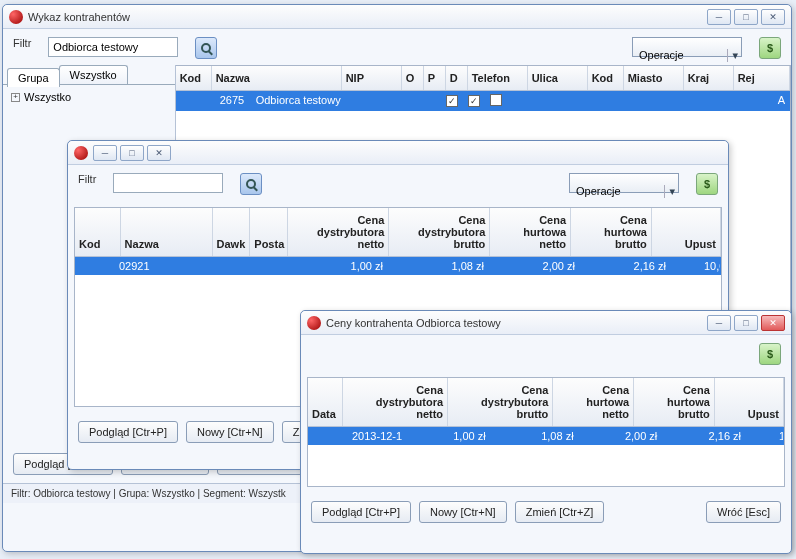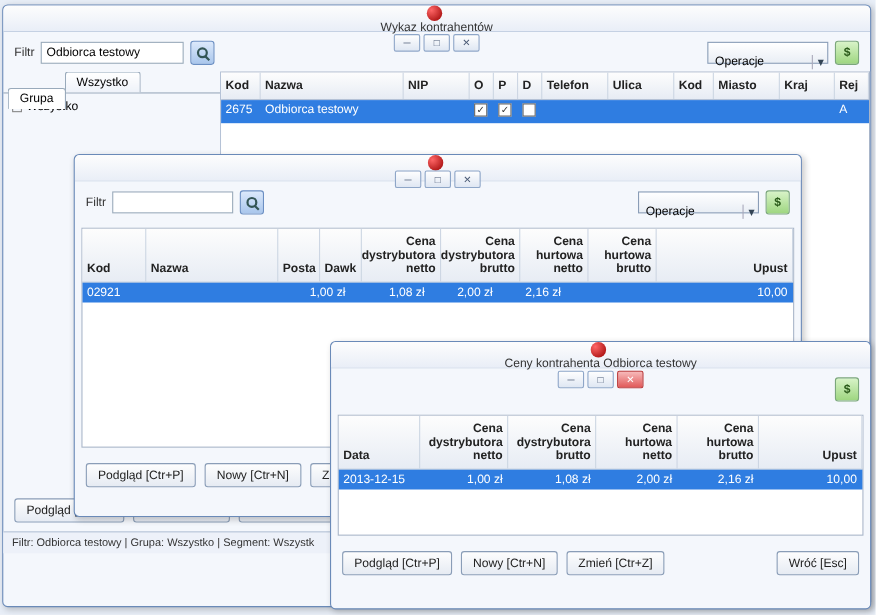--- a/index.html
+++ b/index.html
@@ -1,57 +1,57 @@
 <!DOCTYPE html>
 <html><head>
 <meta charset="utf-8">
 <style>
   * { box-sizing: border-box; font-family: Tahoma, sans-serif; font-size: 11px; }
   body { margin: 0; background: #e8eef7; width: 796px; height: 559px; position: relative; overflow: hidden; }
   
   .win { position: absolute; background: #f4f7fc; border: 1px solid #6a8ab8; border-radius: 5px; box-shadow: 2px 2px 6px rgba(0,0,0,0.2); }
-  .titlebar { display: flex; align-items: center; height: 24px; background: linear-gradient(#fdfdfd, #e9eef7); border-bottom: 1px solid #c0cde0; padding: 0 6px; border-radius: 5px 5px 0 0; flex-direction: column;}
+  .titlebar { display: flex; align-items: center; height: 24px; background: linear-gradient(#fdfdfd, #e9eef7); border-bottom: 1px solid #c0cde0; padding: 0 6px; border-radius: 5px 5px 0 0;}
   .titlebar .appicon { width: 14px; height: 14px; background: radial-gradient(circle at 30% 30%, #f66, #900); border-radius: 50%; margin-right: 5px; flex: none;}
   .titlebar .title { flex: 1; color: #333; }
   .winctrls { display: flex; gap: 3px; }
   .wc { width: 24px; height: 16px; border: 1px solid #8ea6c8; border-radius: 2px; background: linear-gradient(#fefefe,#dfe7f3); display:flex; align-items:center; justify-content:center; color:#4a5a75; font-size:9px;}
   .wc.close { background: linear-gradient(#f7baba,#e15a5a); border-color:#b33; color:#fff;}
   
-  .toolbar { display:flex; align-items:center; padding: 8px 10px 6px; gap:6px;}
+  .toolbar { display:flex; padding: 8px 10px 6px; gap:17px;}
   .label { color:#333; }
   .txt { border:1px solid #9ab; background:#fff; height:20px; padding:2px 4px; }
   .searchbtn { width:22px; height:22px; border:1px solid #6b8fc3; background:linear-gradient(#dce9fb,#a9c6ec); border-radius:3px; display:flex; align-items:center; justify-content:center;}
   .mag { width:10px; height:10px; border:2px solid #355; border-radius:50%; position:relative;}
   .mag::after{content:"";position:absolute;width:5px;height:2px;background:#355;transform:rotate(45deg);bottom:-3px;right:-4px;}
   .combo { border:1px solid #8a9db7; background:linear-gradient(#fff,#e9eef5); height:20px; display:flex; align-items:center; padding:16px 3px 0 6px; min-width:110px;}
   .combo .arr { margin-left:auto; border-left:1px solid #aab; padding-left:4px; color:#345;}
   .greenbtn { width:22px; height:22px; border:1px solid #7ba77b; background:linear-gradient(#d8f3c8,#9ed680); border-radius:3px; display:flex; align-items:center; justify-content:center; color:#2a5a1a; font-weight:bold;}
   
   .tabs { display:flex; border-bottom:1px solid #9ab; padding-left:4px;}
   .tab { border:1px solid #9ab; border-bottom:none; background:linear-gradient(#fff,#eef2f9); padding:3px 10px; margin-right:-1px; border-radius:3px 3px 0 0;}
-  .tab.active{ background:#fff; position:relative; top:15px;}
+  .tab.active{ background:#fff; position:relative; top:3px;}
   
   .tree { padding:6px 8px; }
   .tree-row { display:flex; align-items:center; gap:4px;}
   .expander { width:9px; height:9px; border:1px solid #888; display:flex; align-items:center; justify-content:center; font-size:8px; line-height:1; color:#333;}
   
   .grid { border:1px solid #a8b5c9; background:#fff; }
   .ghead { display:flex; background:linear-gradient(#fdfdfd,#e7ecf4); border-bottom:1px solid #b5c2d6;}
   .gh { padding:6px 4px; border-right:1px solid #cdd6e3; color:#222; display:flex; align-items:flex-end;font-weight:bold;}
-  .grow { display:flex; }
+  .grow { display:flex;padding-left:40px; }
   .gc { padding:3px 4px; border-right:1px solid transparent; overflow:hidden; white-space:nowrap;}
   .sel { background:#2f7de1; color:#fff; }
   .chk { width:12px; height:12px; background:#fff; border:1px solid #666; display:inline-flex; align-items:center; justify-content:center; color:#333; font-size:9px;}
   
   .btnrow { padding:8px 10px; display:flex; gap:8px; align-items:center;}
   .btn { border:1px solid #8a9db7; background:linear-gradient(#fdfdfd,#e6ebf3); padding:4px 10px; border-radius:3px; cursor:pointer; color:#222;}
   
   .status { border-top:1px solid #b5c2d6; padding:4px 8px; color:#333; font-size:10px; background:#edf1f9;}
   
-  .num { text-align:right; justify-content:flex-end;}
+  .num { text-align:right; justify-content:flex-end;margin-left:29px;}
 </style>
 </head>
 <body>
 
 <div class="win" style="left:2px; top:4px; width:790px; height:548px;">
   <div class="titlebar">
     <div class="appicon"></div>
     <div class="title">Wykaz kontrahentów</div>
     <div class="winctrls">
       <div class="wc">─</div>
@@ -146,22 +146,22 @@
     <div class="combo">
         <span>Operacje</span>
         <span class="arr">▾</span>
       </div>
     <div class="greenbtn">$</div>
   </div>
   <div class="grid" style="margin:6px; height:200px;">
     <div class="ghead">
       <div class="gh" style="width:58px">Kod</div>
       <div class="gh" style="width:120px">Nazwa</div>
+      <div class="gh" style="width:38px">Dawk</div>
       <div class="gh" style="width:38px">Posta</div>
-      <div class="gh" style="width:38px">Dawk</div>
       <div class="gh num" style="width:72px">Cena dystrybutora netto</div>
       <div class="gh num" style="width:72px">Cena dystrybutora brutto</div>
       <div class="gh num" style="width:62px">Cena hurtowa netto</div>
       <div class="gh num" style="width:62px">Cena hurtowa brutto</div>
       <div class="gh num" style="flex:1">Upust</div>
     </div>
     <div class="grow sel">
       <div class="gc" style="width:58px">02921</div>
       <div class="gc" style="width:38px"></div>
       <div class="gc" style="width:38px"></div>

